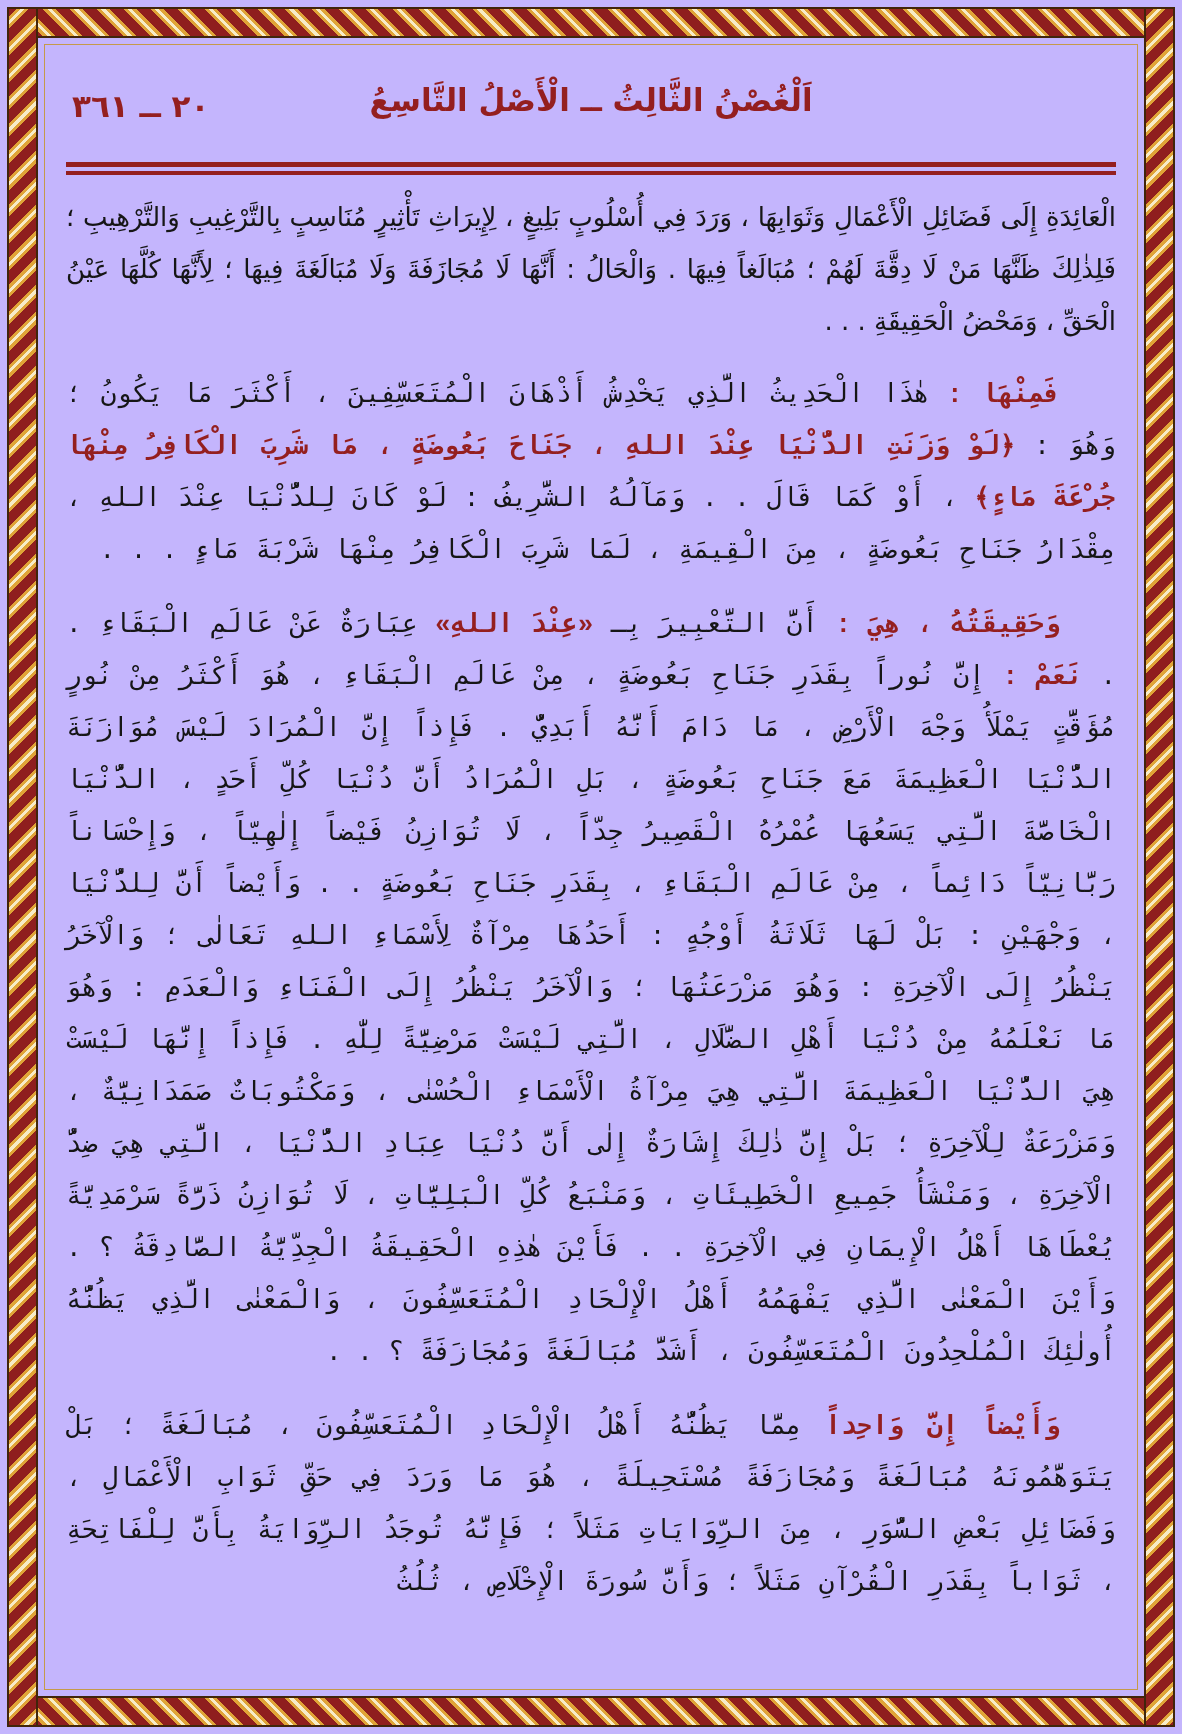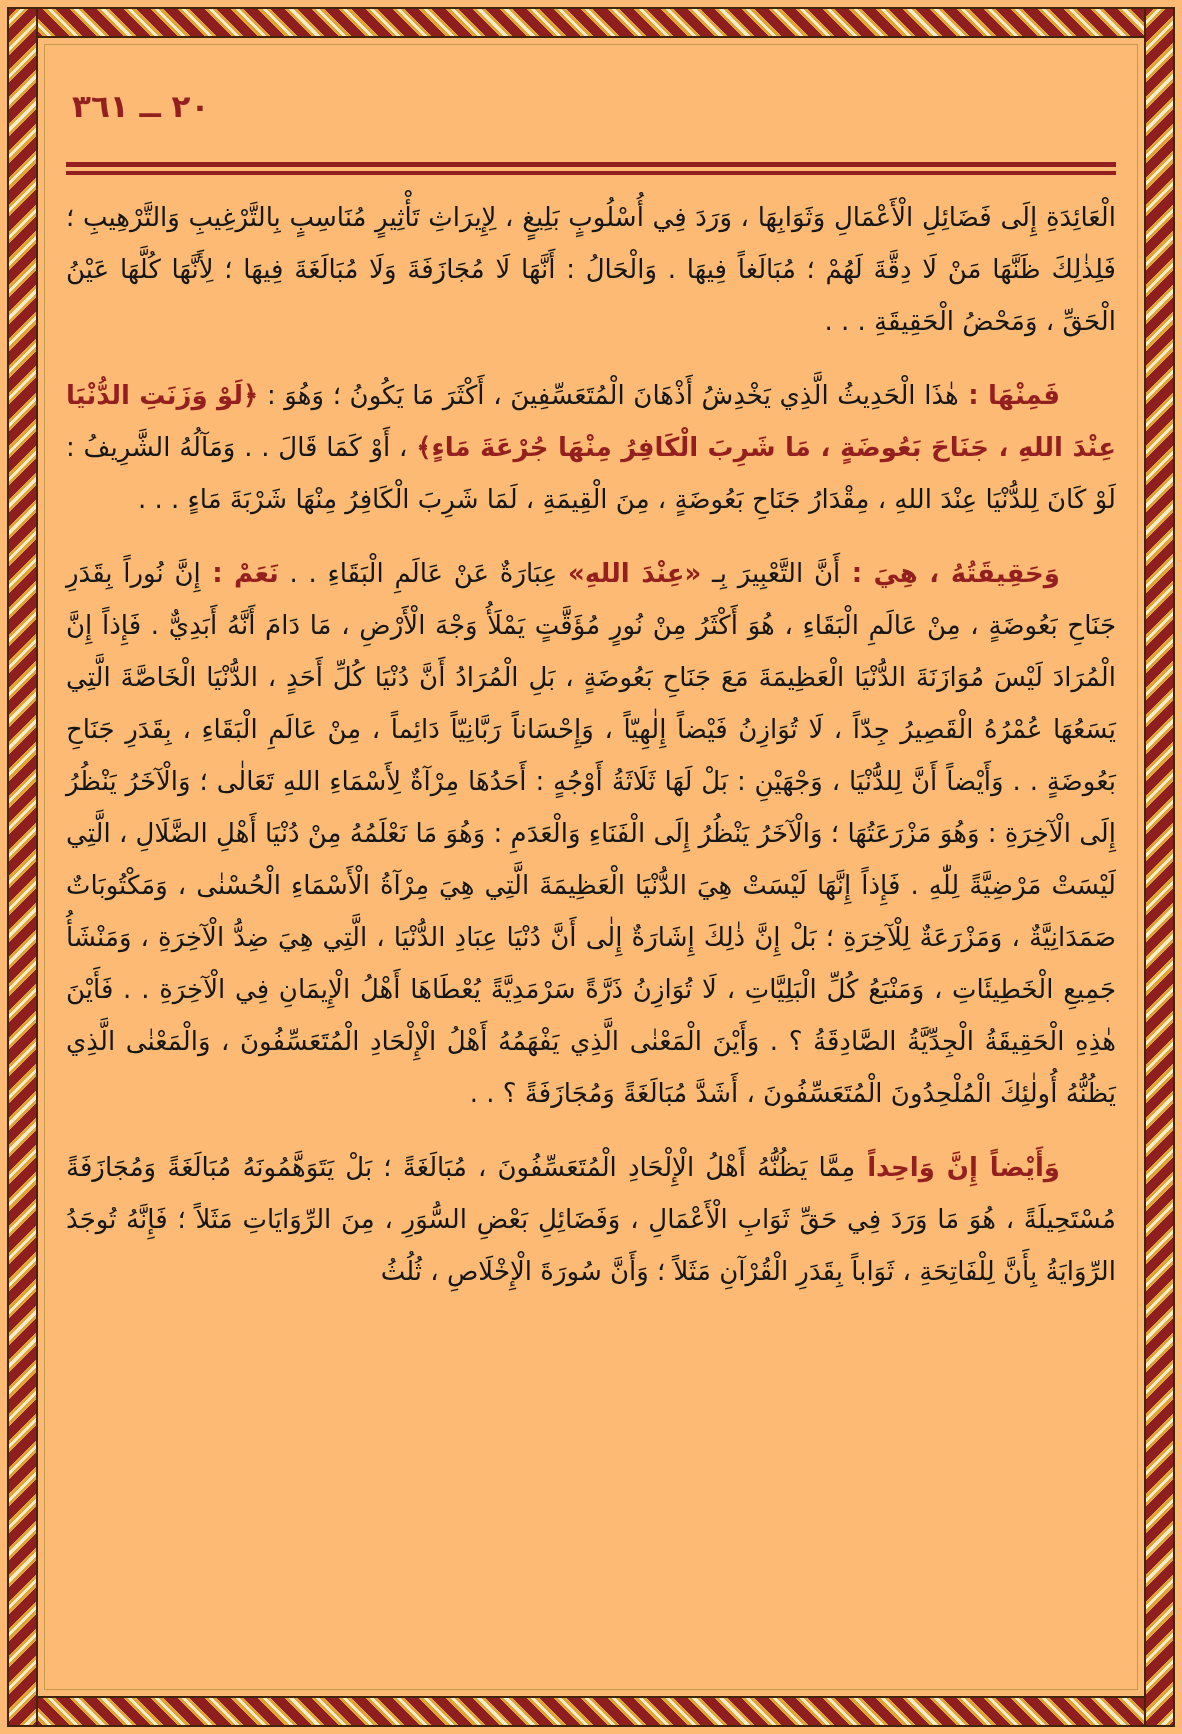--- a/index.html
+++ b/index.html
@@ -1,19 +1,19 @@
 <!DOCTYPE html>
 <html lang="ar" dir="rtl" style="--accent: #941f1f;"><head>
 <meta charset="utf-8">
 <style>
   html,body{margin:0;padding:0;background:#ffffff;}
   .page{
     position:relative;
     width:1182px;height:1734px;
-    background:#fdba74;
+    background:#c4b5fd;
     overflow:hidden;
     font-family:"DejaVu Sans",sans-serif;
   }
   
   .band{position:absolute;border:2px solid #41250a;}
   .band-h{
     left:7px;right:7px;height:27px;
     background:repeating-linear-gradient(45deg,
       #8f1e1e 0 5px,#e0a437 5px 8px,#f7ecc8 8px 11px,#e0a437 11px 14px,#8f1e1e 14px 19px);
   }
@@ -56,37 +56,38 @@
   }
   .body-text{
     margin-top:16px;
     font-size:26px;
     line-height:52px;
     color:#161616;
     text-align:justify;
   }
   .para{margin:0 0 0 0;padding:0;}
   .para + .para{margin-top:22px;}
-  .para.indent{text-indent:56px;}
+  .para.indent{text-indent:56px;font-family:Liberation Mono, monospace;}
   .seg.normal{color:#161616;}
   .seg.red-bold{color:var(--accent,#941f1f);font-weight:bold;}
 </style>
 </head>
 <body>
 
 <div class="page">
   <div class="band band-h band-top"></div>
   <div class="band band-h band-bottom"></div>
   <div class="band band-v band-left"></div>
   <div class="band band-v band-right"></div>
   <div class="inner-frame"></div>
 
   <div class="content">
     <div class="header">
       <div class="page-number">٢٠ ــ ٣٦١</div>
+      <div class="title">اَلْغُصْنُ الثَّالِثُ ــ الْأَصْلُ التَّاسِعُ</div>
     </div>
     <div class="double-rule"></div>
     <div class="body-text">
         <p class="para"><span class="seg normal">الْعَائِدَةِ إِلَى فَضَائِلِ الْأَعْمَالِ وَثَوَابِهَا ، وَرَدَ فِي أُسْلُوبٍ بَلِيغٍ ، لِإِيرَاثِ تَأْثِيرٍ مُنَاسِبٍ بِالتَّرْغِيبِ وَالتَّرْهِيبِ ؛ فَلِذٰلِكَ ظَنَّهَا مَنْ لَا دِقَّةَ لَهُمْ ؛ مُبَالَغاً فِيهَا . وَالْحَالُ : أَنَّهَا لَا مُجَازَفَةَ وَلَا مُبَالَغَةَ فِيهَا ؛ لِأَنَّهَا كُلَّهَا عَيْنُ الْحَقِّ ، وَمَحْضُ الْحَقِيقَةِ . . .</span></p>
         <p class="para indent"><span class="seg red-bold">فَمِنْهَا : </span><span class="seg normal">هٰذَا الْحَدِيثُ الَّذِي يَخْدِشُ أَذْهَانَ الْمُتَعَسِّفِينَ ، أَكْثَرَ مَا يَكُونُ ؛ وَهُوَ : </span><span class="seg red-bold">﴿لَوْ وَزَنَتِ الدُّنْيَا عِنْدَ اللهِ ، جَنَاحَ بَعُوضَةٍ ، مَا شَرِبَ الْكَافِرُ مِنْهَا جُرْعَةَ مَاءٍ﴾</span><span class="seg normal"> ، أَوْ كَمَا قَالَ . . وَمَآلُهُ الشَّرِيفُ : لَوْ كَانَ لِلدُّنْيَا عِنْدَ اللهِ ، مِقْدَارُ جَنَاحِ بَعُوضَةٍ ، مِنَ الْقِيمَةِ ، لَمَا شَرِبَ الْكَافِرُ مِنْهَا شَرْبَةَ مَاءٍ . . .</span></p>
         <p class="para indent"><span class="seg red-bold">وَحَقِيقَتُهُ ، هِيَ : </span><span class="seg normal">أَنَّ التَّعْبِيرَ بِـ </span><span class="seg red-bold">«عِنْدَ اللهِ»</span><span class="seg normal"> عِبَارَةٌ عَنْ عَالَمِ الْبَقَاءِ . . </span><span class="seg red-bold">نَعَمْ : </span><span class="seg normal">إِنَّ نُوراً بِقَدَرِ جَنَاحِ بَعُوضَةٍ ، مِنْ عَالَمِ الْبَقَاءِ ، هُوَ أَكْثَرُ مِنْ نُورٍ مُؤَقَّتٍ يَمْلَأُ وَجْهَ الْأَرْضِ ، مَا دَامَ أَنَّهُ أَبَدِيٌّ . فَإِذاً إِنَّ الْمُرَادَ لَيْسَ مُوَازَنَةَ الدُّنْيَا الْعَظِيمَةَ مَعَ جَنَاحِ بَعُوضَةٍ ، بَلِ الْمُرَادُ أَنَّ دُنْيَا كُلِّ أَحَدٍ ، الدُّنْيَا الْخَاصَّةَ الَّتِي يَسَعُهَا عُمْرُهُ الْقَصِيرُ جِدّاً ، لَا تُوَازِنُ فَيْضاً إِلٰهِيّاً ، وَإِحْسَاناً رَبَّانِيّاً دَائِماً ، مِنْ عَالَمِ الْبَقَاءِ ، بِقَدَرِ جَنَاحِ بَعُوضَةٍ . . وَأَيْضاً أَنَّ لِلدُّنْيَا ، وَجْهَيْنِ : بَلْ لَهَا ثَلَاثَةُ أَوْجُهٍ : أَحَدُهَا مِرْآةٌ لِأَسْمَاءِ اللهِ تَعَالٰى ؛ وَالْآخَرُ يَنْظُرُ إِلَى الْآخِرَةِ : وَهُوَ مَزْرَعَتُهَا ؛ وَالْآخَرُ يَنْظُرُ إِلَى الْفَنَاءِ وَالْعَدَمِ : وَهُوَ مَا نَعْلَمُهُ مِنْ دُنْيَا أَهْلِ الضَّلَالِ ، الَّتِي لَيْسَتْ مَرْضِيَّةً لِلّٰهِ . فَإِذاً إِنَّهَا لَيْسَتْ هِيَ الدُّنْيَا الْعَظِيمَةَ الَّتِي هِيَ مِرْآةُ الْأَسْمَاءِ الْحُسْنٰى ، وَمَكْتُوبَاتٌ صَمَدَانِيَّةٌ ، وَمَزْرَعَةٌ لِلْآخِرَةِ ؛ بَلْ إِنَّ ذٰلِكَ إِشَارَةٌ إِلٰى أَنَّ دُنْيَا عِبَادِ الدُّنْيَا ، الَّتِي هِيَ ضِدُّ الْآخِرَةِ ، وَمَنْشَأُ جَمِيعِ الْخَطِيئَاتِ ، وَمَنْبَعُ كُلِّ الْبَلِيَّاتِ ، لَا تُوَازِنُ ذَرَّةً سَرْمَدِيَّةً يُعْطَاهَا أَهْلُ الْإِيمَانِ فِي الْآخِرَةِ . . فَأَيْنَ هٰذِهِ الْحَقِيقَةُ الْجِدِّيَّةُ الصَّادِقَةُ ؟ . وَأَيْنَ الْمَعْنٰى الَّذِي يَفْهَمُهُ أَهْلُ الْإِلْحَادِ الْمُتَعَسِّفُونَ ، وَالْمَعْنٰى الَّذِي يَظُنُّهُ أُولٰئِكَ الْمُلْحِدُونَ الْمُتَعَسِّفُونَ ، أَشَدَّ مُبَالَغَةً وَمُجَازَفَةً ؟ . .</span></p>
         <p class="para indent"><span class="seg red-bold">وَأَيْضاً إِنَّ وَاحِداً </span><span class="seg normal">مِمَّا يَظُنُّهُ أَهْلُ الْإِلْحَادِ الْمُتَعَسِّفُونَ ، مُبَالَغَةً ؛ بَلْ يَتَوَهَّمُونَهُ مُبَالَغَةً وَمُجَازَفَةً مُسْتَحِيلَةً ، هُوَ مَا وَرَدَ فِي حَقِّ ثَوَابِ الْأَعْمَالِ ، وَفَضَائِلِ بَعْضِ السُّوَرِ ، مِنَ الرِّوَايَاتِ مَثَلاً ؛ فَإِنَّهُ تُوجَدُ الرِّوَايَةُ بِأَنَّ لِلْفَاتِحَةِ ، ثَوَاباً بِقَدَرِ الْقُرْآنِ مَثَلاً ؛ وَأَنَّ سُورَةَ الْإِخْلَاصِ ، ثُلُثُ</span></p>
       </div>
   </div>
 </div>

